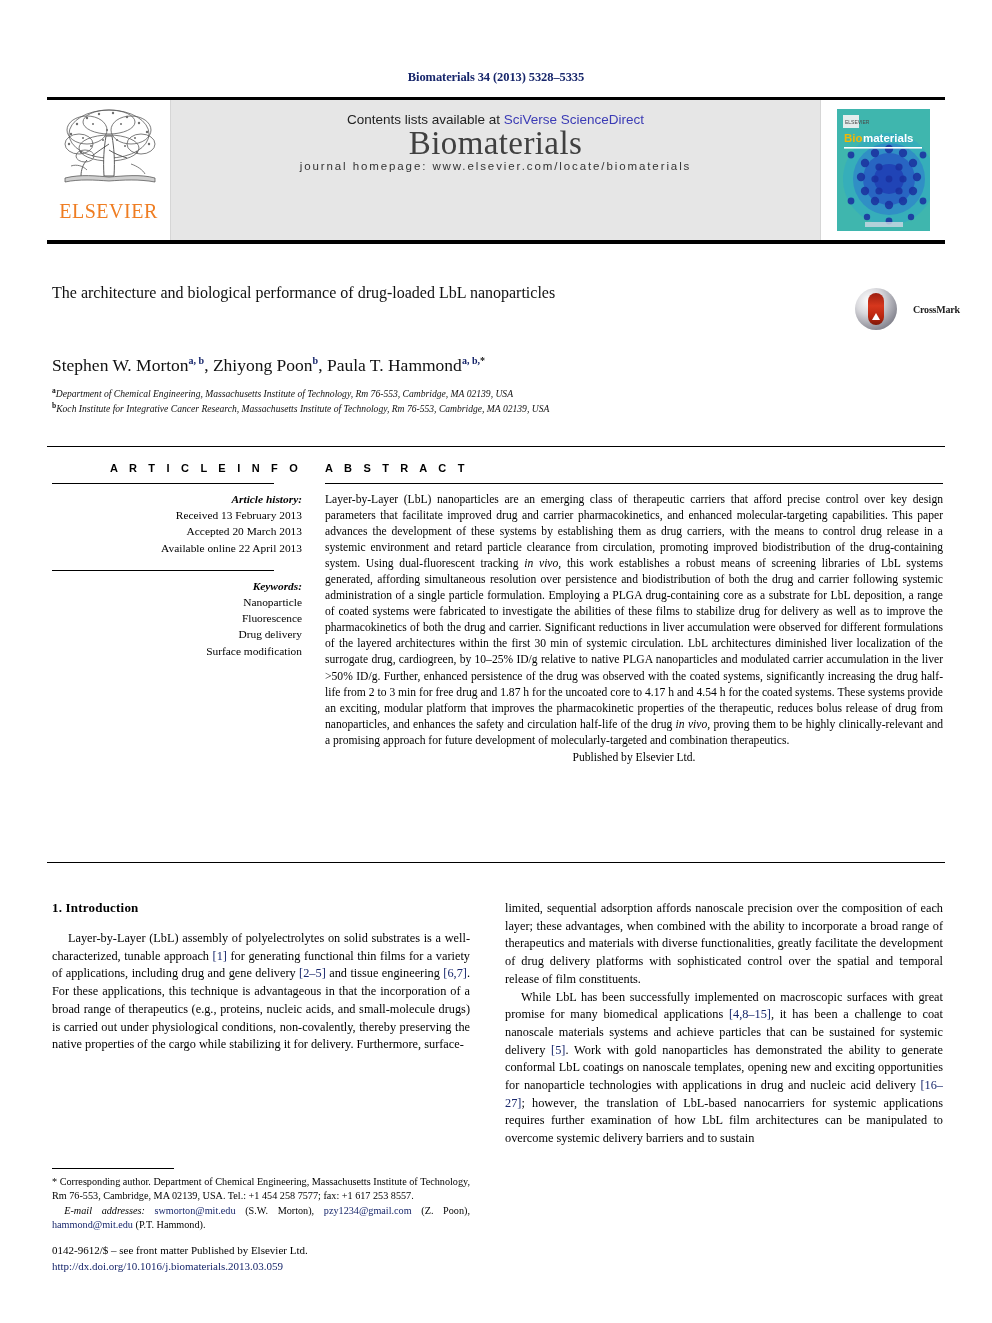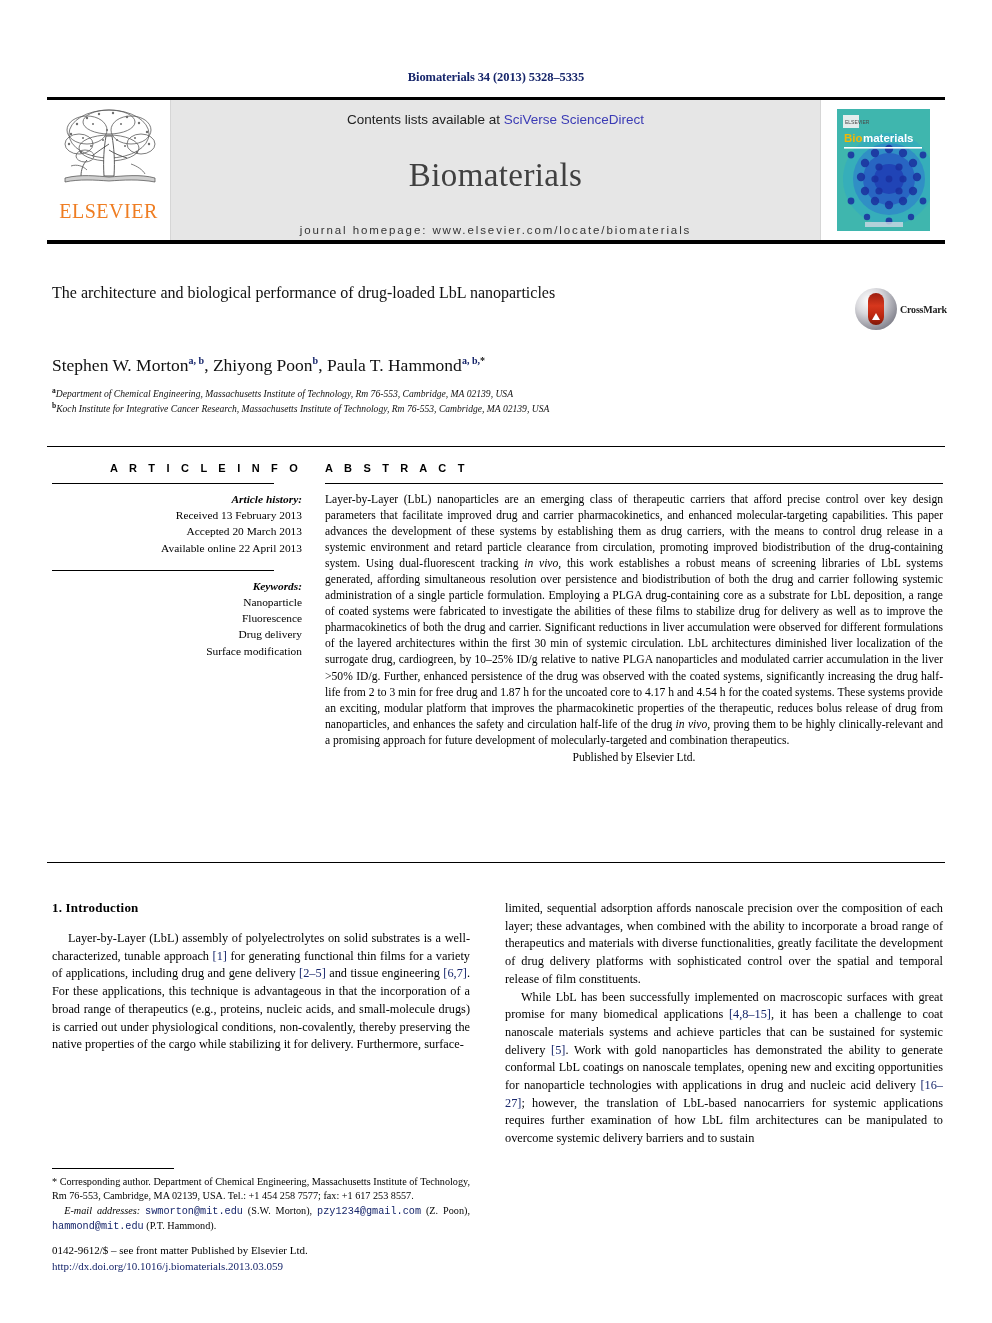--- a/index.html
+++ b/index.html
@@ -72,22 +72,22 @@
     color: #ef7d22;
     line-height: 1;
     margin-top: 1px;
   }
   .masthead-center {
     flex: 1 1 auto;
     background: #e6e6e6;
     display: flex;
     flex-direction: column;
     align-items: center;
-    justify-content: space-between;
-    padding: 12px 0 4px 0;
+    justify-content: flex-start;
+    padding: 12px 0 10px 0;
     box-sizing: border-box;
   }
   .contents-line {
     font-family: "Liberation Sans", sans-serif;
     font-size: 13.5px;
     color: #222;
   }
   .contents-line .sd {
     color: #3b3bb5;
   }
@@ -161,21 +161,21 @@
     border-left: 4px solid transparent;
     border-right: 4px solid transparent;
     border-bottom: 7px solid #ffffff;
     z-index: 2;
   }
   .crossmark-label {
     font-family: "Liberation Serif", serif;
     font-weight: bold;
     font-size: 10px;
     color: #222;
-    margin-left: 3px;
+    margin-left: 16px;
     letter-spacing: -0.2px;
   }
 
   .authors {
     position: absolute;
     left: 52px; top: 355px;
     width: 800px;
     font-family: "Liberation Serif", serif;
     font-size: 17.5px;
     color: #111;
@@ -320,21 +320,21 @@
     margin-bottom: 6px;
   }
   .footnote p {
     font-family: "Liberation Serif", serif;
     font-size: 10.2px;
     line-height: 1.42;
     text-align: justify;
     margin: 0;
   }
   .footnote .email-lead { font-style: italic; }
-  .mail { color: #17266b; font-family: Liberation Mono, monospace; }
+  .mail { color: #17266b; }
 
   .imprint {
     position: absolute;
     left: 52px; top: 1243px;
     width: 430px;
     font-family: "Liberation Serif", serif;
     font-size: 11px;
     line-height: 1.45;
   }
   .doi { color: #17266b; }

